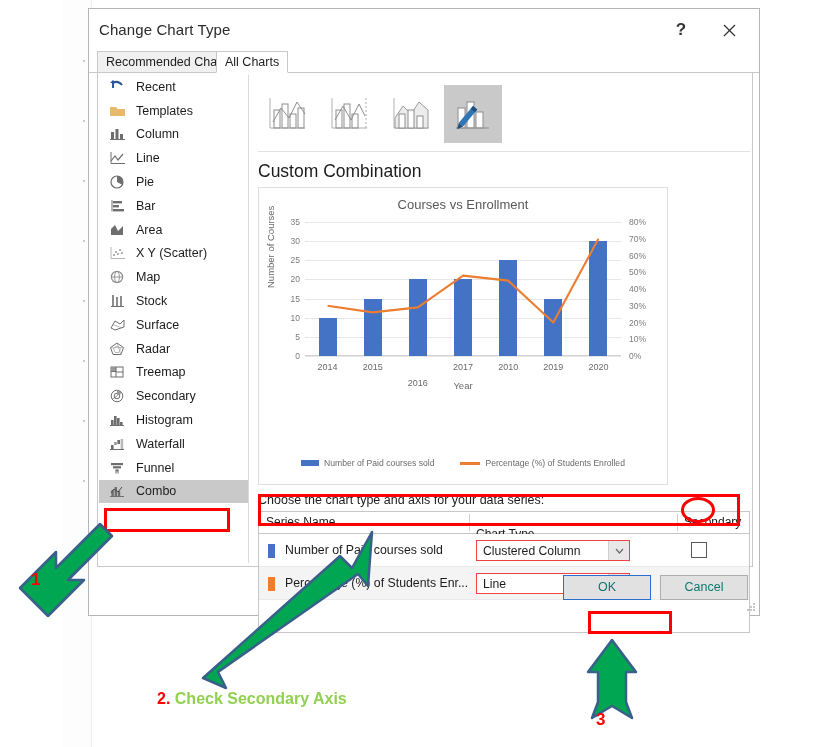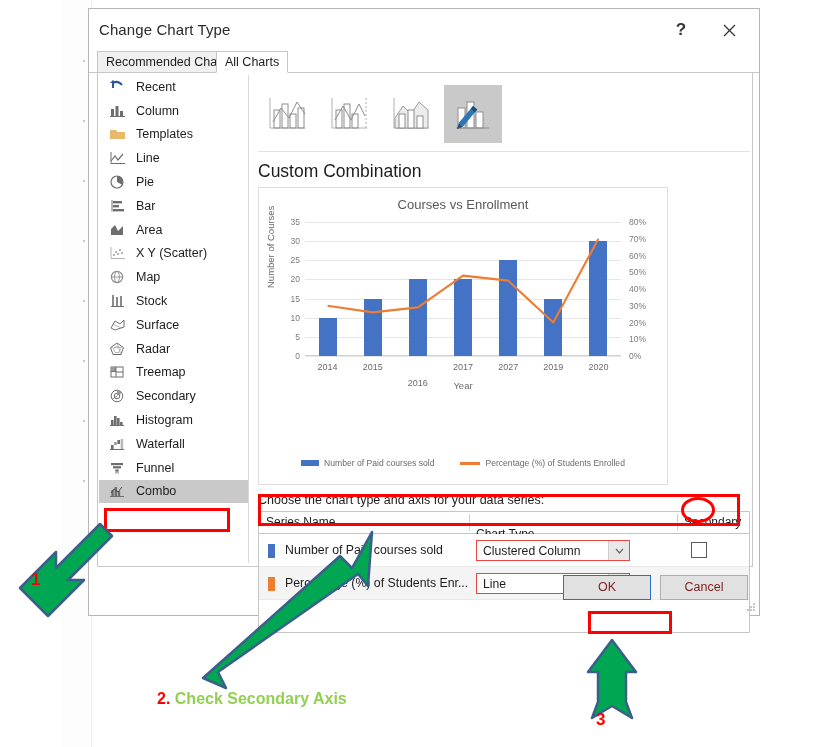--- a/index.html
+++ b/index.html
@@ -189,21 +189,21 @@
   .chk {
     position:absolute; left:432px; top:8px; width:16px; height:16px;
     border:1px solid #5a5a5a; background:#fff;
     display:flex; align-items:center; justify-content:center;
   }
 
   
   .btn {
     position:absolute; bottom:15px; width:88px; height:25px;
     border:1px solid #adadad; background:#e1e1e1;
-    font-size:12.5px; color:#7f1d1d; line-height:23px; text-align:center;
+    font-size:12.5px; color:#0f766e; line-height:23px; text-align:center;
     cursor:default;
   }
   .btn-ok { right:108px; border:1px solid #2a6fd0; }
   .btn-cancel { right:11px; }
 
   .grip { position:absolute; right:3px; bottom:3px; width:9px; height:9px; opacity:.55; }
   .grip i { position:absolute; width:2px; height:2px; background:#9a9a9a; }
 
   
   .anno-rect {
@@ -271,36 +271,36 @@
                 <path d="M4 9 L4 4 M4 4 Q9 1 13 6" stroke="#2b579a" stroke-width="2" fill="none"></path>
                 <path d="M1 4 L4 1 L7 4 Z" fill="#2b579a"></path>
               </svg>
           </span>
           <span>Recent</span>
         </div>
 
         <div class="nav-item">
           <span class="nav-ico">
             <svg width="17" height="14" viewBox="0 0 17 14">
+                <path d="M1 3 L7 3 L8.5 5 L16 5 L16 12 L1 12 Z" fill="#e8b96a"></path>
+              </svg>
+          </span>
+          <span>Templates</span>
+        </div>
+
+        <div class="nav-item">
+          <span class="nav-ico">
+            <svg width="17" height="14" viewBox="0 0 17 14">
                 <rect x="2" y="5" width="3" height="7" fill="#6e6e6e"></rect>
                 <rect x="6.5" y="2" width="3" height="10" fill="#6e6e6e"></rect>
                 <rect x="11" y="7" width="3" height="5" fill="#6e6e6e"></rect>
                 <line x1="1" y1="12.5" x2="16" y2="12.5" stroke="#6e6e6e"></line>
               </svg>
           </span>
           <span>Column</span>
-        </div>
-
-        <div class="nav-item">
-          <span class="nav-ico">
-            <svg width="17" height="14" viewBox="0 0 17 14">
-                <path d="M1 3 L7 3 L8.5 5 L16 5 L16 12 L1 12 Z" fill="#e8b96a"></path>
-              </svg>
-          </span>
-          <span>Templates</span>
         </div>
 
         <div class="nav-item">
           <span class="nav-ico">
             <svg width="17" height="14" viewBox="0 0 17 14">
                 <polyline points="2,10 6,5 9,9 14,3" fill="none" stroke="#6e6e6e" stroke-width="1.2"></polyline>
                 <line x1="2" y1="1" x2="2" y2="12.5" stroke="#6e6e6e"></line>
                 <line x1="2" y1="12.5" x2="16" y2="12.5" stroke="#6e6e6e"></line>
               </svg>
           </span>
@@ -576,21 +576,21 @@
               <div class="y2lab" style="left: 370px; top: 84.25px;">50%</div>
               <div class="y2lab" style="left: 370px; top: 67.5px;">60%</div>
               <div class="y2lab" style="left: 370px; top: 50.75px;">70%</div>
               <div class="y2lab" style="left: 370px; top: 34px;">80%</div>
             </div>
           <div id="xlabels">
               <div class="xlab" style="left: 68.5714px; top: 174px;">2014</div>
               <div class="xlab" style="left: 113.714px; top: 174px;">2015</div>
               <div class="xlab" style="left: 158.857px; top: 174px; margin-top: 16px;">2016</div>
               <div class="xlab" style="left: 204px; top: 174px;">2017</div>
-              <div class="xlab" style="left: 249.143px; top: 174px;">2027</div>
+              <div class="xlab" style="left: 249.143px; top: 174px;">2010</div>
               <div class="xlab" style="left: 294.286px; top: 174px;">2019</div>
               <div class="xlab" style="left: 339.429px; top: 174px;">2020</div>
             </div>
 
           <div class="axis-title-x">Year</div>
 
           <div class="legend">
             <div class="leg-item">
               <span class="leg-sw-bar"></span>
               <span class="leg-txt">Number of Paid courses sold</span>

